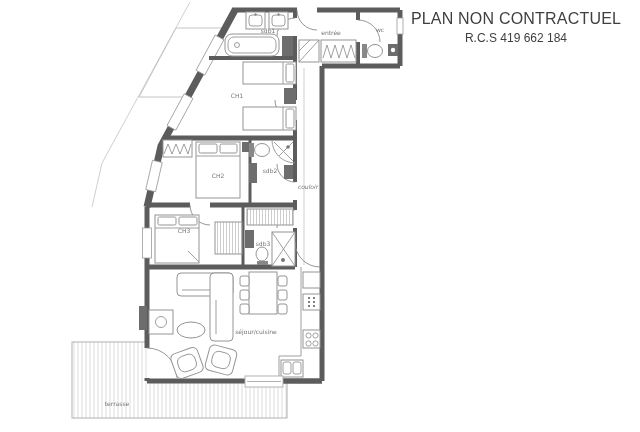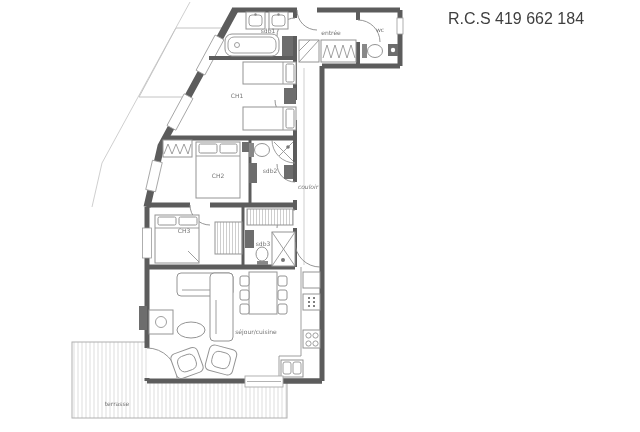--- a/index.html
+++ b/index.html
@@ -1,40 +1,41 @@
 <!DOCTYPE html>
 <html><head>
 <meta charset="utf-8">
 <style>
   html,body{margin:0;padding:0;background:#ffffff;}
   .stage{position:relative;width:640px;height:432px;background:#ffffff;overflow:hidden;
          font-family:"Liberation Sans", sans-serif;}
   .title-block{position:absolute;left:408px;top:8px;width:216px;text-align:center;
                color:#3f3f3f;line-height:1.35;}
   .title-line1{font-size:16px;font-weight:500;letter-spacing:.2px;}
-  .title-line2{font-size:16px;font-weight:500;}
+  .title-line2{font-size:12px;font-weight:500;}
   svg{position:absolute;left:0;top:0;}
   svg text{font-family:"DejaVu Sans", sans-serif;fill:#757575;}
   .room-label{font-size:6px;}
   .room-label.italic{font-style:italic;}
   .wall{stroke:#5c5c5c;fill:none;}
   .wall-thick{stroke-width:5;}
   .wall-mid{stroke-width:4;}
   .wall-thin{stroke-width:3;}
   .furn{stroke:#949494;stroke-width:1;fill:#ffffff;}
   .furn-line{stroke:#949494;stroke-width:.9;fill:none;}
   .furn-dark{fill:#6d6d6d;stroke:none;}
   .door{stroke:#8a8a8a;stroke-width:.9;fill:none;}
   .thinline{stroke:#c9c9c9;stroke-width:.9;fill:none;}
 </style>
 </head>
 <body>
 <div class="stage">
 
 <div class="title-block">
+  <div class="title-line1">PLAN NON CONTRACTUEL</div>
   <div class="title-line2">R.C.S 419 662 184</div>
 </div>
 
 <svg width="640" height="432" viewBox="0 0 640 432">
   <defs>
     <pattern id="deck" width="4" height="8" patternUnits="userSpaceOnUse">
       <rect width="4" height="8" fill="#ffffff"></rect>
       <path d="M2,0 V8" stroke="#dedede" stroke-width="1"></path>
     </pattern>
     <pattern id="hang" width="3" height="6" patternUnits="userSpaceOnUse">

